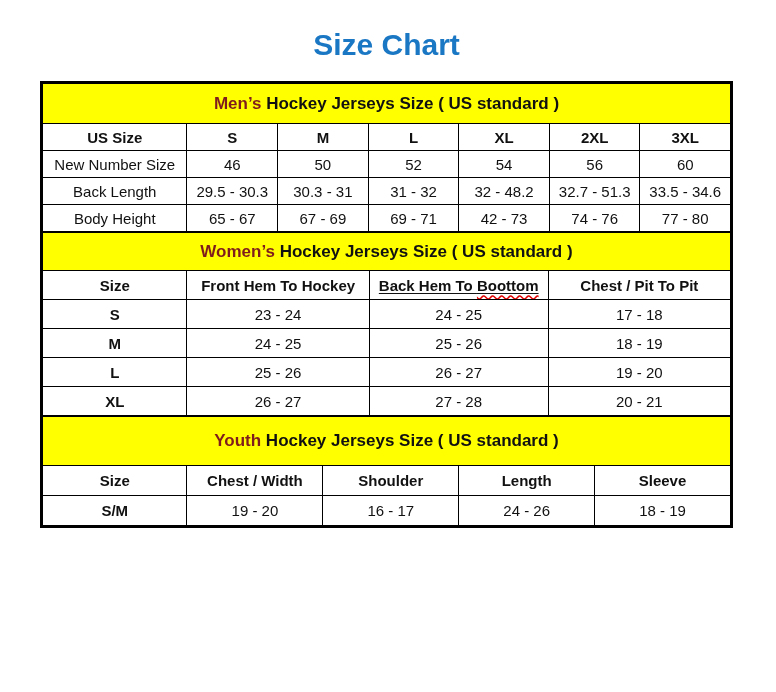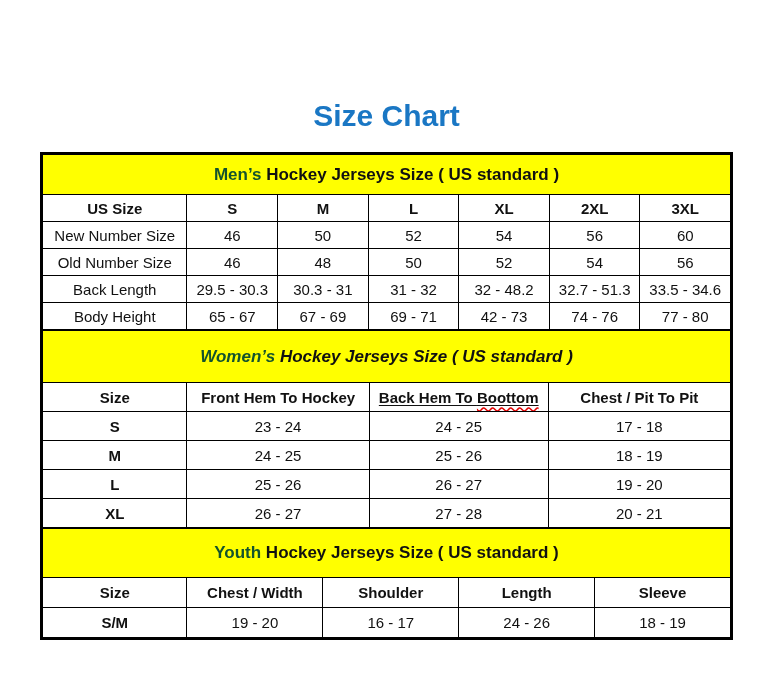--- a/index.html
+++ b/index.html
@@ -4,21 +4,21 @@
 <style>
   html, body { margin: 0; padding: 0; }
   body {
     width: 776px; height: 692px;
     background: #ffffff;
     font-family: "Liberation Sans", sans-serif;
     color: #111111;
   }
   .page-title {
     margin: 0;
-    padding-top: 99px;
+    padding-top: 28px;
     width: 693px;
     margin-left: 40px;
     text-align: center;
     font-size: 30px;
     font-weight: bold;
     color: #1a77c4;
     letter-spacing: 0px;
   }
   .chart-wrapper {
     width: 693px;
@@ -37,25 +37,25 @@
     vertical-align: middle;
     padding: 0 2px;
     overflow: hidden;
     white-space: nowrap;
   }
   tr.band td {
     background: #ffff00;
     font-size: 17px;
     font-weight: bold;
   }
-  .red { color: #14532d; }
+  .red { color: #7f1d1d; }
   table.mens tr { height: 27px; }
   table.mens tr.band { height: 40px; }
   table.womens tr { height: 29px; }
-  table.womens tr.band { height: 52px; font-style: italic; }
+  table.womens tr.band { height: 38px; }
   table.youth tr { height: 30px; }
   table.youth tr.band { height: 49px; }
   th.colhead, td.rowlabel {
     font-weight: bold;
     font-size: 15px;
   }
   td.cell, td.mlabel {
     font-weight: normal;
     font-size: 15px;
     margin-top: 35px;
@@ -98,29 +98,20 @@
       <th class="colhead">3XL</th>
     </tr>
     <tr>
       <td class="mlabel">New Number Size</td>
       <td class="cell">46</td>
       <td class="cell">50</td>
       <td class="cell">52</td>
       <td class="cell">54</td>
       <td class="cell">56</td>
       <td class="cell">60</td>
-    </tr>
-    <tr>
-      <td class="mlabel">Old Number Size</td>
-      <td class="cell">46</td>
-      <td class="cell">48</td>
-      <td class="cell">50</td>
-      <td class="cell">52</td>
-      <td class="cell">54</td>
-      <td class="cell">56</td>
     </tr>
     <tr>
       <td class="mlabel">Back Length</td>
       <td class="cell">29.5 - 30.3</td>
       <td class="cell">30.3 - 31</td>
       <td class="cell">31 - 32</td>
       <td class="cell">32 - 48.2</td>
       <td class="cell">32.7 - 51.3</td>
       <td class="cell">33.5 - 34.6</td>
     </tr>

